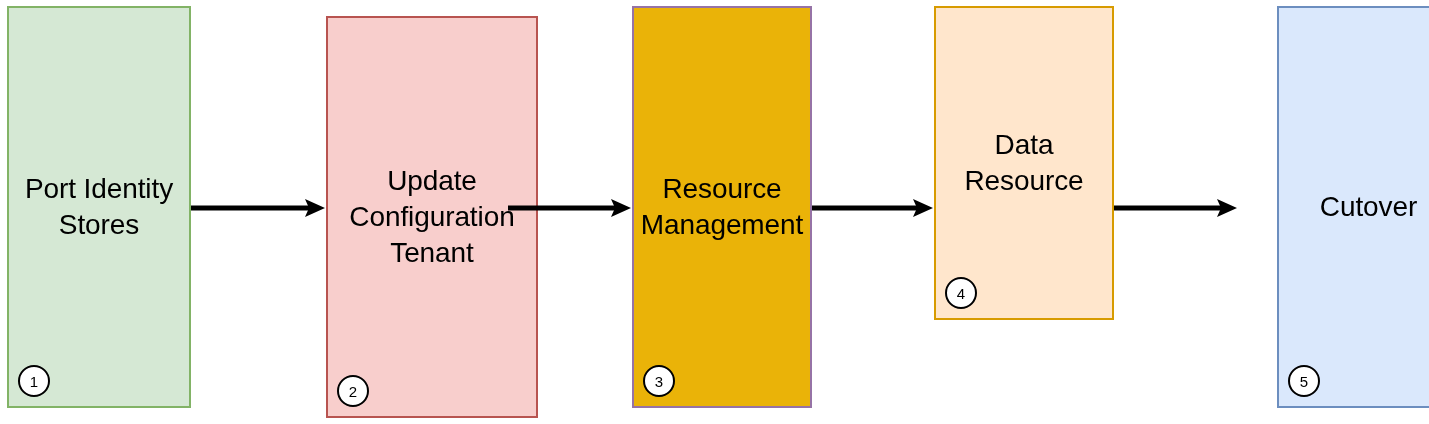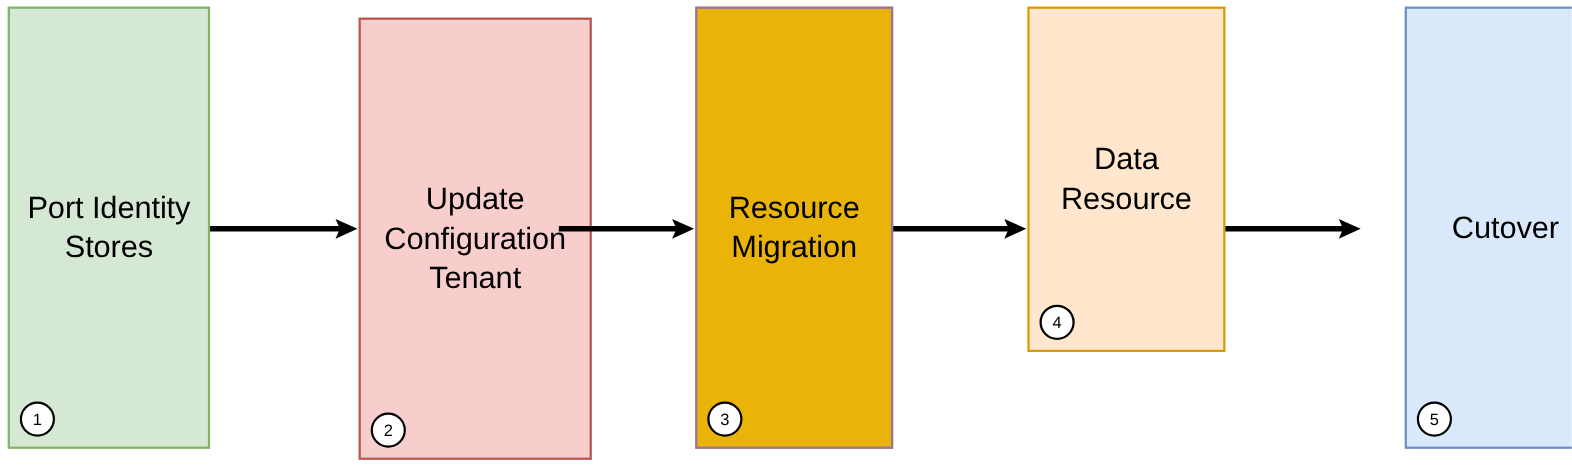--- a/index.html
+++ b/index.html
@@ -107,21 +107,21 @@
       <line x1="0" y1="12" x2="88" y2="12" stroke="#000000" stroke-width="5" vector-effect="non-scaling-stroke"></line>
     </svg>
     <svg class="arrowhead" width="22" height="24" viewBox="0 0 22 24" style="position:absolute;right:-1px;top:0;">
       <path d="M0,3 L20,12 L0,21 L4,12 Z" fill="#000000"></path>
     </svg>
   </div>
 
   <div class="step" style="left: 632px; top: 6px; width: 180px; height: 402px; background: #eab308; border-color: rgb(150, 115, 166); justify-content: center;">
     <div class="step-label">
       <span class="ln">Resource</span>
-      <span class="ln">Migration</span>
+      <span class="ln">Management</span>
     </div>
     <div class="badge" style="left: 9px; bottom: 9px; background: rgb(255, 255, 255); border-color: rgb(0, 0, 0); color: rgb(0, 0, 0);">
       <span>3</span>
     </div>
   </div>
 
   <div class="arrow" style="left: 812px; top: 196px; width: 122px;">
     <svg viewBox="0 0 100 24" preserveAspectRatio="none" width="100%" height="24">
       <line x1="0" y1="12" x2="88" y2="12" stroke="#000000" stroke-width="5" vector-effect="non-scaling-stroke"></line>
     </svg>

